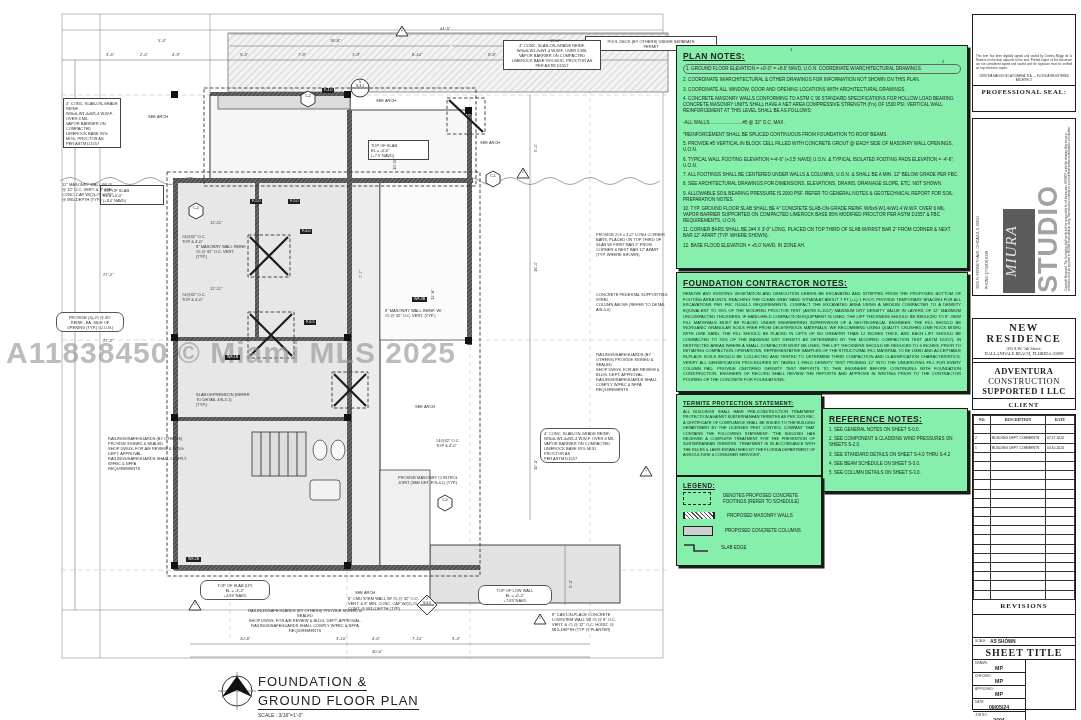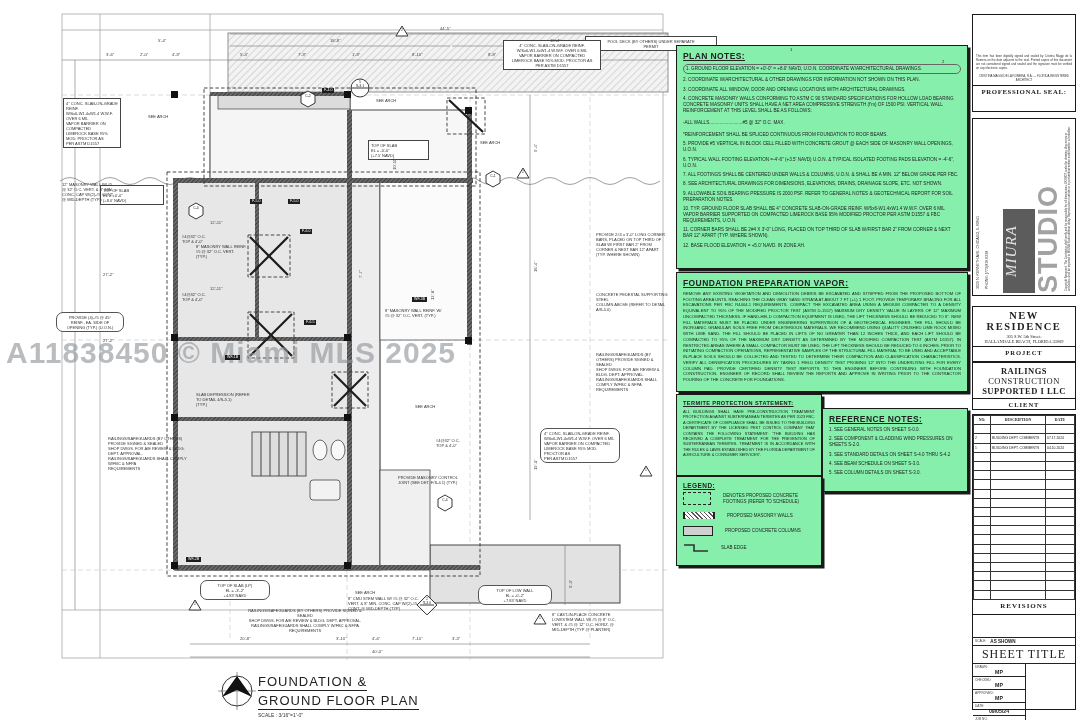--- a/index.html
+++ b/index.html
@@ -353,21 +353,21 @@
     <div class="pn-item">6.   TYPICAL WALL FOOTING ELEVATION =-4'-6" (+3.5' NAVD) U.O.N. &amp; TYPICAL ISOLATED FOOTING PADS ELEVATION = -4'-6", U.O.N.</div>
     <div class="pn-item">7.   ALL FOOTINGS SHALL BE CENTERED UNDER WALLS &amp; COLUMNS, U.O.N. &amp; SHALL BE A MIN. 12" BELOW GRADE PER FBC.</div>
     <div class="pn-item">8.   SEE ARCHITECTURAL DRAWINGS FOR DIMENSIONS, ELEVATIONS, DRAINS, DRAINAGE SLOPE, ETC. NOT SHOWN.</div>
     <div class="pn-item">9.   ALLOWABLE SOIL BEARING PRESSURE IS 2000 PSF. REFER TO GENERAL NOTES &amp; GEOTECHNICAL REPORT FOR SOIL PREPARATION NOTES.</div>
     <div class="pn-item">10. TYP. GROUND FLOOR SLAB SHALL BE 4" CONCRETE SLAB-ON-GRADE REINF. W/6x6-W1.4xW1.4 W.W.F. OVER 6 MIL VAPOR BARRIER SUPPORTED ON COMPACTED LIMEROCK BASE 95% MODIFIED PROCTOR PER ASTM D1557 &amp; FBC REQUIREMENTS, U.O.N.</div>
     <div class="pn-item">11. CORNER BARS SHALL BE 2#4 X 3'-0" LONG, PLACED ON TOP THIRD OF SLAB W/FIRST BAR 2" FROM CORNER &amp; NEXT BAR 12" APART (TYP. WHERE SHOWN).</div>
     <div class="pn-item">12. BASE FLOOD ELEVATION = +5.0' NAVD. IN ZONE AH.</div>
   </div>
 
   <div class="box" style="left:676px;top:272px;width:278px;height:108px;">
-    <h3>FOUNDATION PREPARATION VAPOR:</h3>
+    <h3>FOUNDATION CONTRACTOR NOTES:</h3>
     <div class="small-body">REMOVE ANY EXISTING VEGETATION AND DEMOLITION DEBRIS BE EXCAVATED AND STRIPPED FROM THE PROPOSED BOTTOM OF FOOTING AREA UNTIL REACHING THE CLEAN GRAY SAND STRATA AT ABOUT 7 FT (+/-) 1 FOOT. PROVIDE TEMPORARY BRACING FOR ALL EXCAVATIONS PER FBC R4404.1 REQUIREMENTS. COMPACT THE EXCAVATED AREA USING A MEDIUM COMPACTER TO A DENSITY EQUIVALENT TO 95% OF THE MODIFIED PROCTOR TEST (ASTM D-1557) MAXIMUM DRY DENSITY VALUE IN LAYERS OF 12" MAXIMUM UNCOMPACTED THICKNESS. IF HAND-HELD COMPACTION EQUIPMENT IS USED, THE LIFT THICKNESS SHOULD BE REDUCED TO 8". NEW FILL MATERIALS MUST BE PLACED UNDER ENGINEERING SUPERVISION OF A GEOTECHNICAL ENGINEER. THE FILL SHOULD BE INORGANIC GRANULAR SOILS FREE FROM DELETERIOUS MATERIALS. WE RECOMMEND USING QUALITY CRUSHED LIME ROCK MIXED WITH LIME SAND. THE FILL SHOULD BE PLACED IN LIFTS OF NO GREATER THAN 12 INCHES THICK, AND EACH LIFT SHOULD BE COMPACTED TO 95% OF THE MAXIMUM DRY DENSITY AS DETERMINED BY THE MODIFIED COMPACTION TEST (ASTM D1557). IN RESTRICTED AREAS WHERE A SMALL COMPACTOR MUST BE USED, THE LIFT THICKNESS SHOULD BE REDUCED TO 6 INCHES. PRIOR TO INITIATING COMPACTION OPERATIONS, REPRESENTATIVE SAMPLES OF THE STRUCTURAL FILL MATERIAL TO BE USED AND ACCEPTABLE IN-PLACE SOILS SHOULD BE COLLECTED AND TESTED TO DETERMINE THEIR COMPACTION AND CLASSIFICATION CHARACTERISTICS. VERIFY ALL DENSIFICATION PROCEDURES BY TAKING 1 FIELD DENSITY TEST PROBING 12" INTO THE UNDERLYING FILL FOR EVERY COLUMN PAD. PROVIDE CERTIFIED DENSITY TEST REPORTS TO THIS ENGINEER BEFORE CONTINUING WITH FOUNDATION CONSTRUCTION. ENGINEER OF RECORD SHALL REVIEW THE REPORTS AND APPROVE IN WRITING PRIOR TO THE CONTRACTOR POURING OF THE CONCRETE FOR FOUNDATIONS.</div>
   </div>
 
   <div class="box" style="left:676px;top:394px;width:132px;height:70px;">
     <h3 style="font-size:5.6px;"></h3>
     <h3 style="font-size:5.6px;margin-top:-3px;">TERMITE PROTECTION STATEMENT:</h3>
     <div class="small-body" style="font-size:3.9px;">ALL BUILDINGS SHALL HAVE PRE-CONSTRUCTION TREATMENT PROTECTION AGAINST SUBTERRANEAN TERMITES AS PER 2023 FBC. A CERTIFICATE OF COMPLIANCE SHALL BE ISSUED TO THE BUILDING DEPARTMENT BY THE LICENSED PEST CONTROL COMPANY THAT CONTAINS THE FOLLOWING STATEMENT: "THE BUILDING HAS RECEIVED A COMPLETE TREATMENT FOR THE PREVENTION OF SUBTERRANEAN TERMITES. TREATMENT IS IN ACCORDANCE WITH THE RULES &amp; LAWS ESTABLISHED BY THE FLORIDA DEPARTMENT OF AGRICULTURE &amp; CONSUMER SERVICES".</div>
   </div>
 
   <div class="box" style="left:822px;top:392px;width:132px;height:72px;margin-top:16px;">
@@ -413,30 +413,30 @@
     <div class="tb-box" style="top:104px;height:178px;">
       <div class="vtxt abs" style="left:3px;top:8px;height:162px;font-size:3.6px;color:#333;">3029 N. KENNETH AVE.  CHICAGO, IL 60641</div>
       <div class="vtxt abs" style="left:12px;top:8px;height:162px;font-size:3.6px;color:#333;">PHONE: (773)816-6238</div>
       <div class="abs" style="left:30px;top:90px;width:32px;height:84px;background:#5c5c5c;">
         <div class="vtxt serif" style="height:84px;width:32px;font-size:15px;font-style:italic;color:#e4e4e4;text-align:center;letter-spacing:1px;">MIURA</div>
       </div>
       <div class="vtxt abs" style="left:60px;top:4px;height:170px;font-size:27px;font-weight:bold;color:#a2a2a2;letter-spacing:1px;">STUDIO</div>
       <div class="vtxt abs" style="left:92px;top:6px;height:166px;width:10px;font-size:2.8px;color:#444;line-height:1.2;">Copyright Reserved. The Contractor shall verify and be responsible for all dimensions. DO NOT scale the drawing. Any errors or omissions shall be reported to MIURA Studio without delay. Reproduction in whole or in part without written authorization is forbidden.</div>
     </div>
 
-    <div class="tb-box serif" style="top:292px;height:56px;text-align:center;">
+    <div class="tb-box serif" style="top:304px;height:56px;text-align:center;">
       <div style="font-size:10.5px;font-weight:bold;letter-spacing:1.5px;margin-top:3px;">NEW</div>
       <div style="font-size:10.5px;font-weight:bold;letter-spacing:1.5px;">RESIDENCE</div>
       <div style="font-size:4.4px;margin-top:2px;">305 S.W. 5th Street.</div>
       <div style="font-size:4.4px;">HALLANDALE BEACH, FLORIDA 33009</div>
       <div style="border-top:1px solid #1a1a1a;font-size:6.5px;font-weight:bold;letter-spacing:1px;margin-top:2px;padding:1.5px 0;">PROJECT</div>
     </div>
 
     <div class="tb-box serif" style="top:348px;height:48px;text-align:center;">
-      <div style="font-size:8.5px;font-weight:bold;letter-spacing:.5px;margin-top:3px;">RAILINGS</div>
+      <div style="font-size:8.5px;font-weight:bold;letter-spacing:.5px;margin-top:3px;">ADVENTURA</div>
       <div style="font-size:8.5px;font-weight:normal;letter-spacing:.5px;">CONSTRUCTION</div>
       <div style="font-size:8.5px;font-weight:bold;letter-spacing:.5px;">SUPPORTED I LLC</div>
       <div style="border-top:1px solid #1a1a1a;font-size:6.5px;font-weight:bold;letter-spacing:1px;margin-top:2px;padding:1.5px 0;">CLIENT</div>
     </div>
 
     <div class="tb-box" style="top:400px;height:247px;">
       <table class="revt">
         <tbody>
             <tr>
           <th style="width:14px;">NO.</th>
@@ -543,21 +543,21 @@
       <div class="serif" style="font-size:7px;font-weight:bold;text-align:center;letter-spacing:1px;padding:2px 0;">REVISIONS</div>
     </div>
 
     <div class="tb-box" style="top:600px;height:96px;">
       <div style="height:22px;"></div>
       <div class="info-row">
         <span class="cell cl">SCALE:</span>
         <span class="cell" style="font-size:4.6px;font-weight:bold;">AS SHOWN</span>
       </div>
       <div class="info-row serif" style="justify-content:center;">
-        <span class="cell" style="font-size:12px;font-weight:normal;letter-spacing:1px;">SHEET TITLE</span>
+        <span class="cell" style="font-size:10px;font-weight:bold;letter-spacing:1px;">SHEET TITLE</span>
       </div>
       <div style="display:flex;border-top:.8px solid #222;">
         <div style="width:52px;border-right:.8px solid #222;">
           <div class="cell" style="border-bottom:.8px solid #222;">
             <div class="cl">DRAWN:</div>
             <div class="cv">MP</div>
           </div>
           <div class="cell" style="border-bottom:.8px solid #222;">
             <div class="cl">CHECKED:</div>
             <div class="cv">MP</div>

